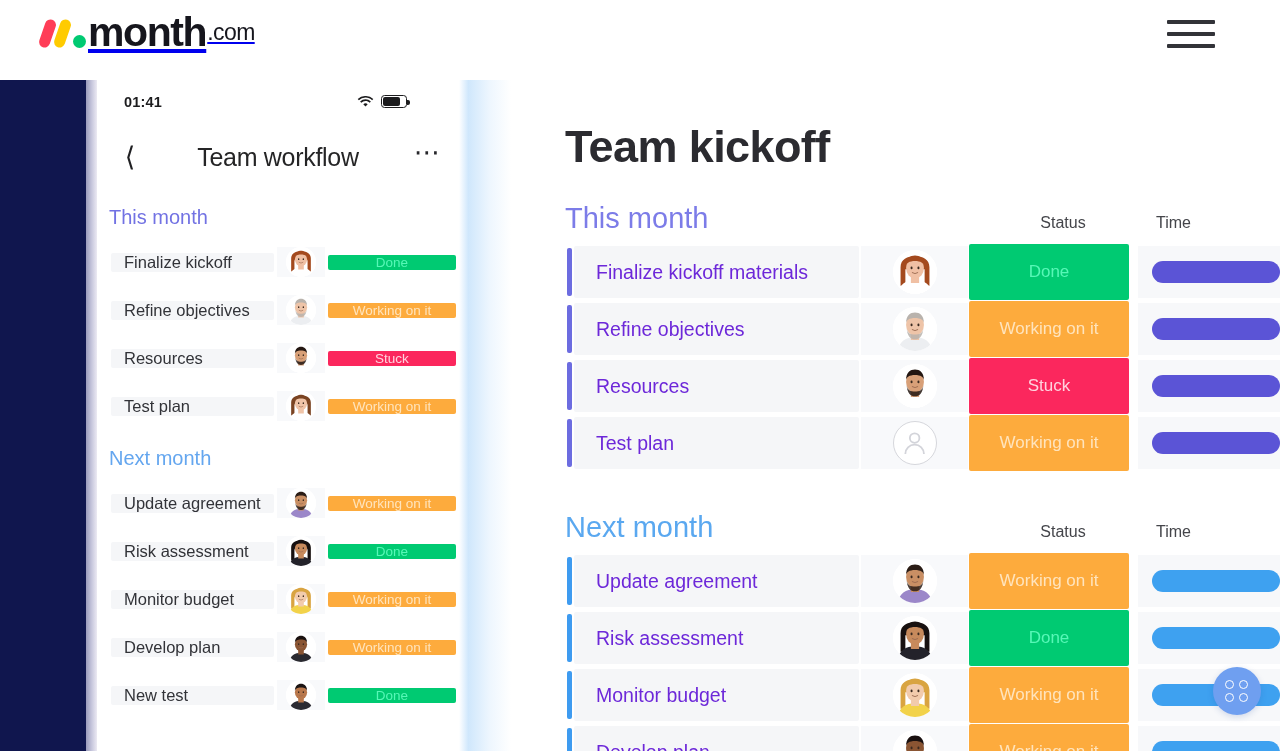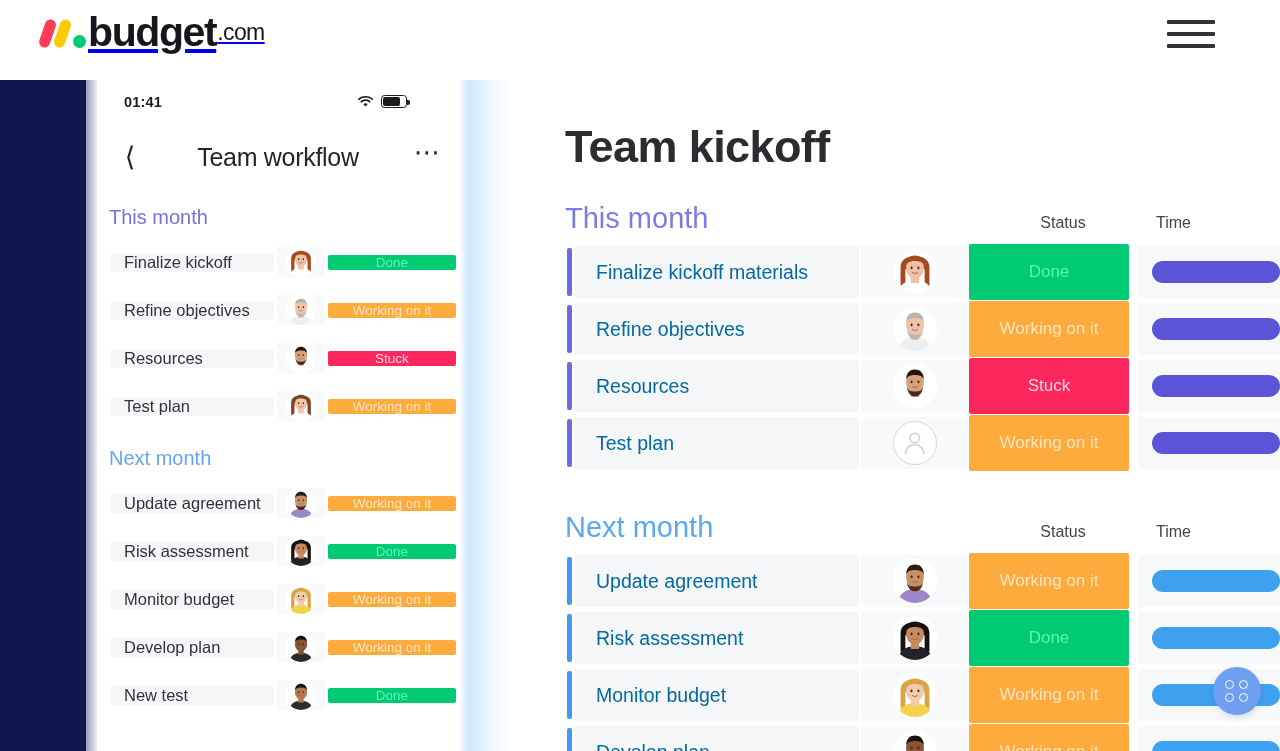--- a/index.html
+++ b/index.html
@@ -168,21 +168,21 @@
     font-size: 16px; color: #44454a;
   }
 
   .d-row { position: relative; height: 56px; margin-bottom: 1px; }
   .d-accent {
     position: absolute; left: 56px; top: 4px; width: 5px; height: 48px; border-radius: 2px;
   }
   .d-name {
     position: absolute; left: 63px; top: 2px; width: 285px; height: 52px;
     background: #f5f6f8; display: flex; align-items: center; padding-left: 22px;
-    font-size: 19.5px; color: #0369a1; border-radius: 2px;
+    font-size: 19.5px; color: #6d28d9; border-radius: 2px;
   }
   .d-owner {
     position: absolute; left: 350px; top: 2px; width: 107px; height: 52px;
     background: #f8f9fb; display: flex; align-items: center; justify-content: center;
   }
   .d-status {
     position: absolute; left: 458px; top: 0px; width: 160px; height: 56px;
     display: flex; align-items: center; justify-content: center;
     font-size: 17px; border-radius: 2px;
   }
@@ -223,21 +223,21 @@
 
 <div class="page">
 
   <header class="topbar">
     <a class="logo-wrap" href="#">
       <span class="logo-mark">
         <span class="bar b1"></span>
           <span class="bar b2"></span>
           <span class="dot"></span>
       </span>
-      <span class="logo-word">budget</span>
+      <span class="logo-word">month</span>
       <span class="logo-dotcom">.com</span>
     </a>
     <div class="hamburger">
       <span></span>
         <span></span>
         <span></span>
     </div>
   </header>
 
   <div class="navy-block"></div>

